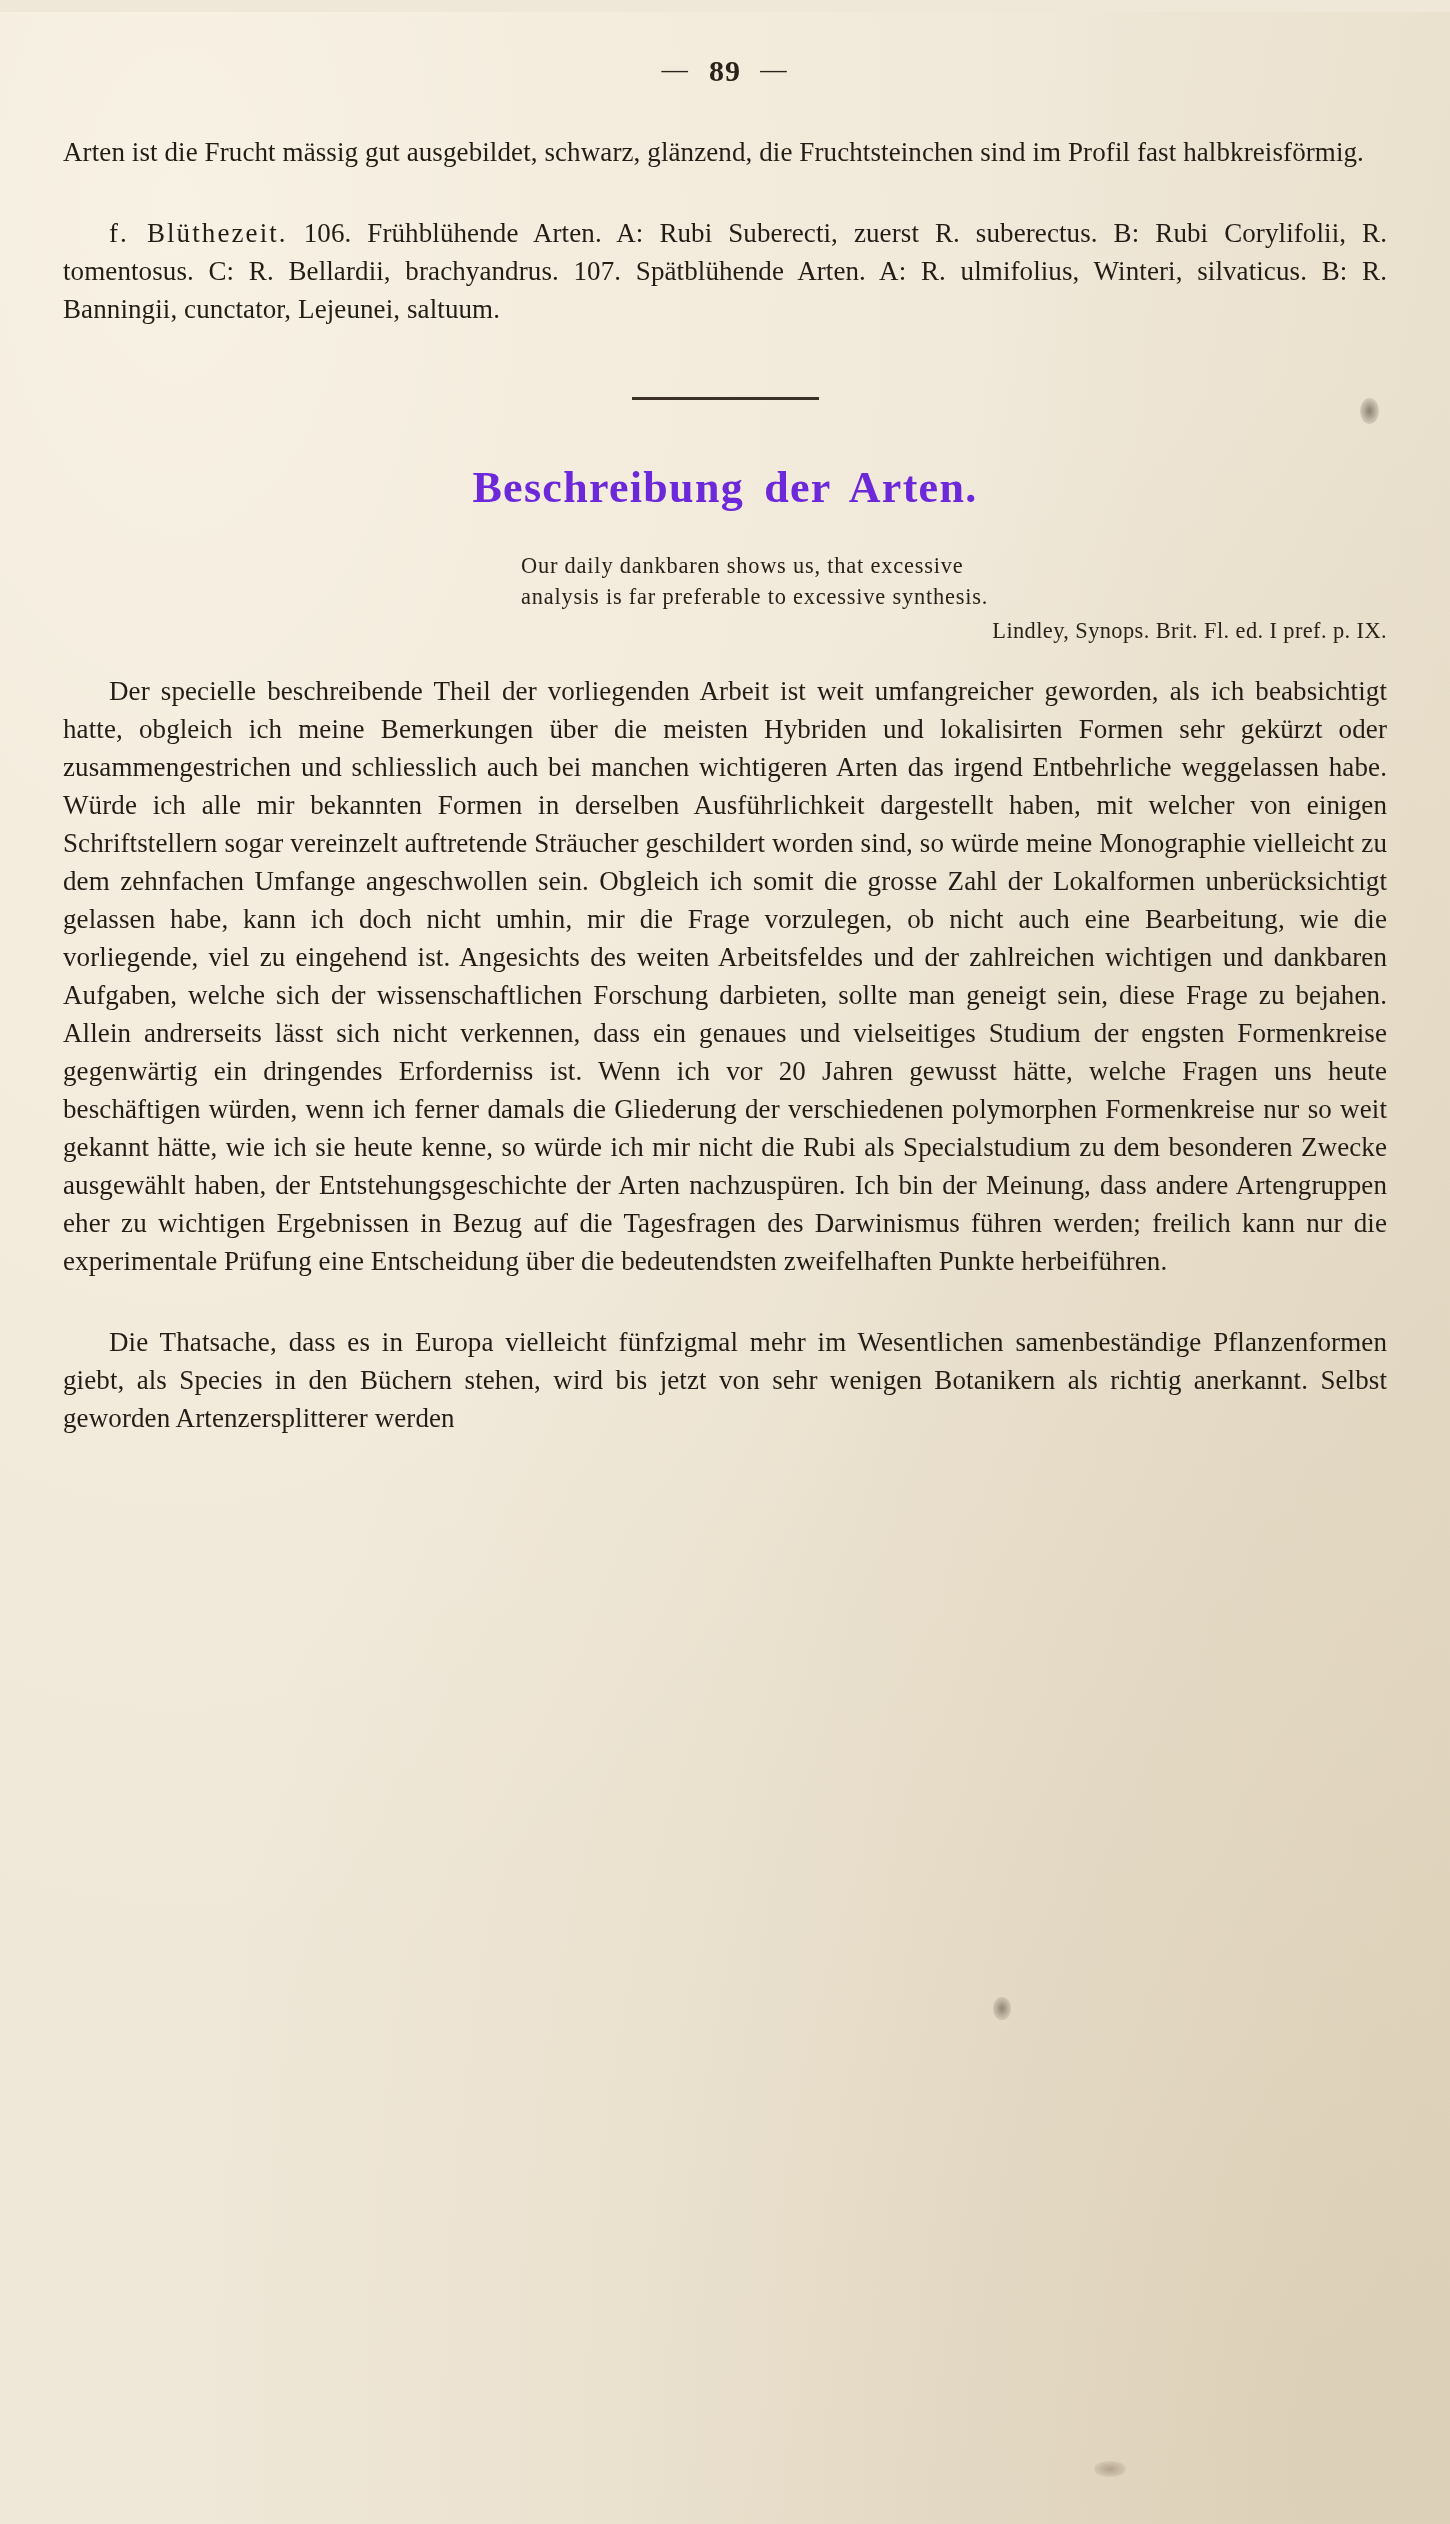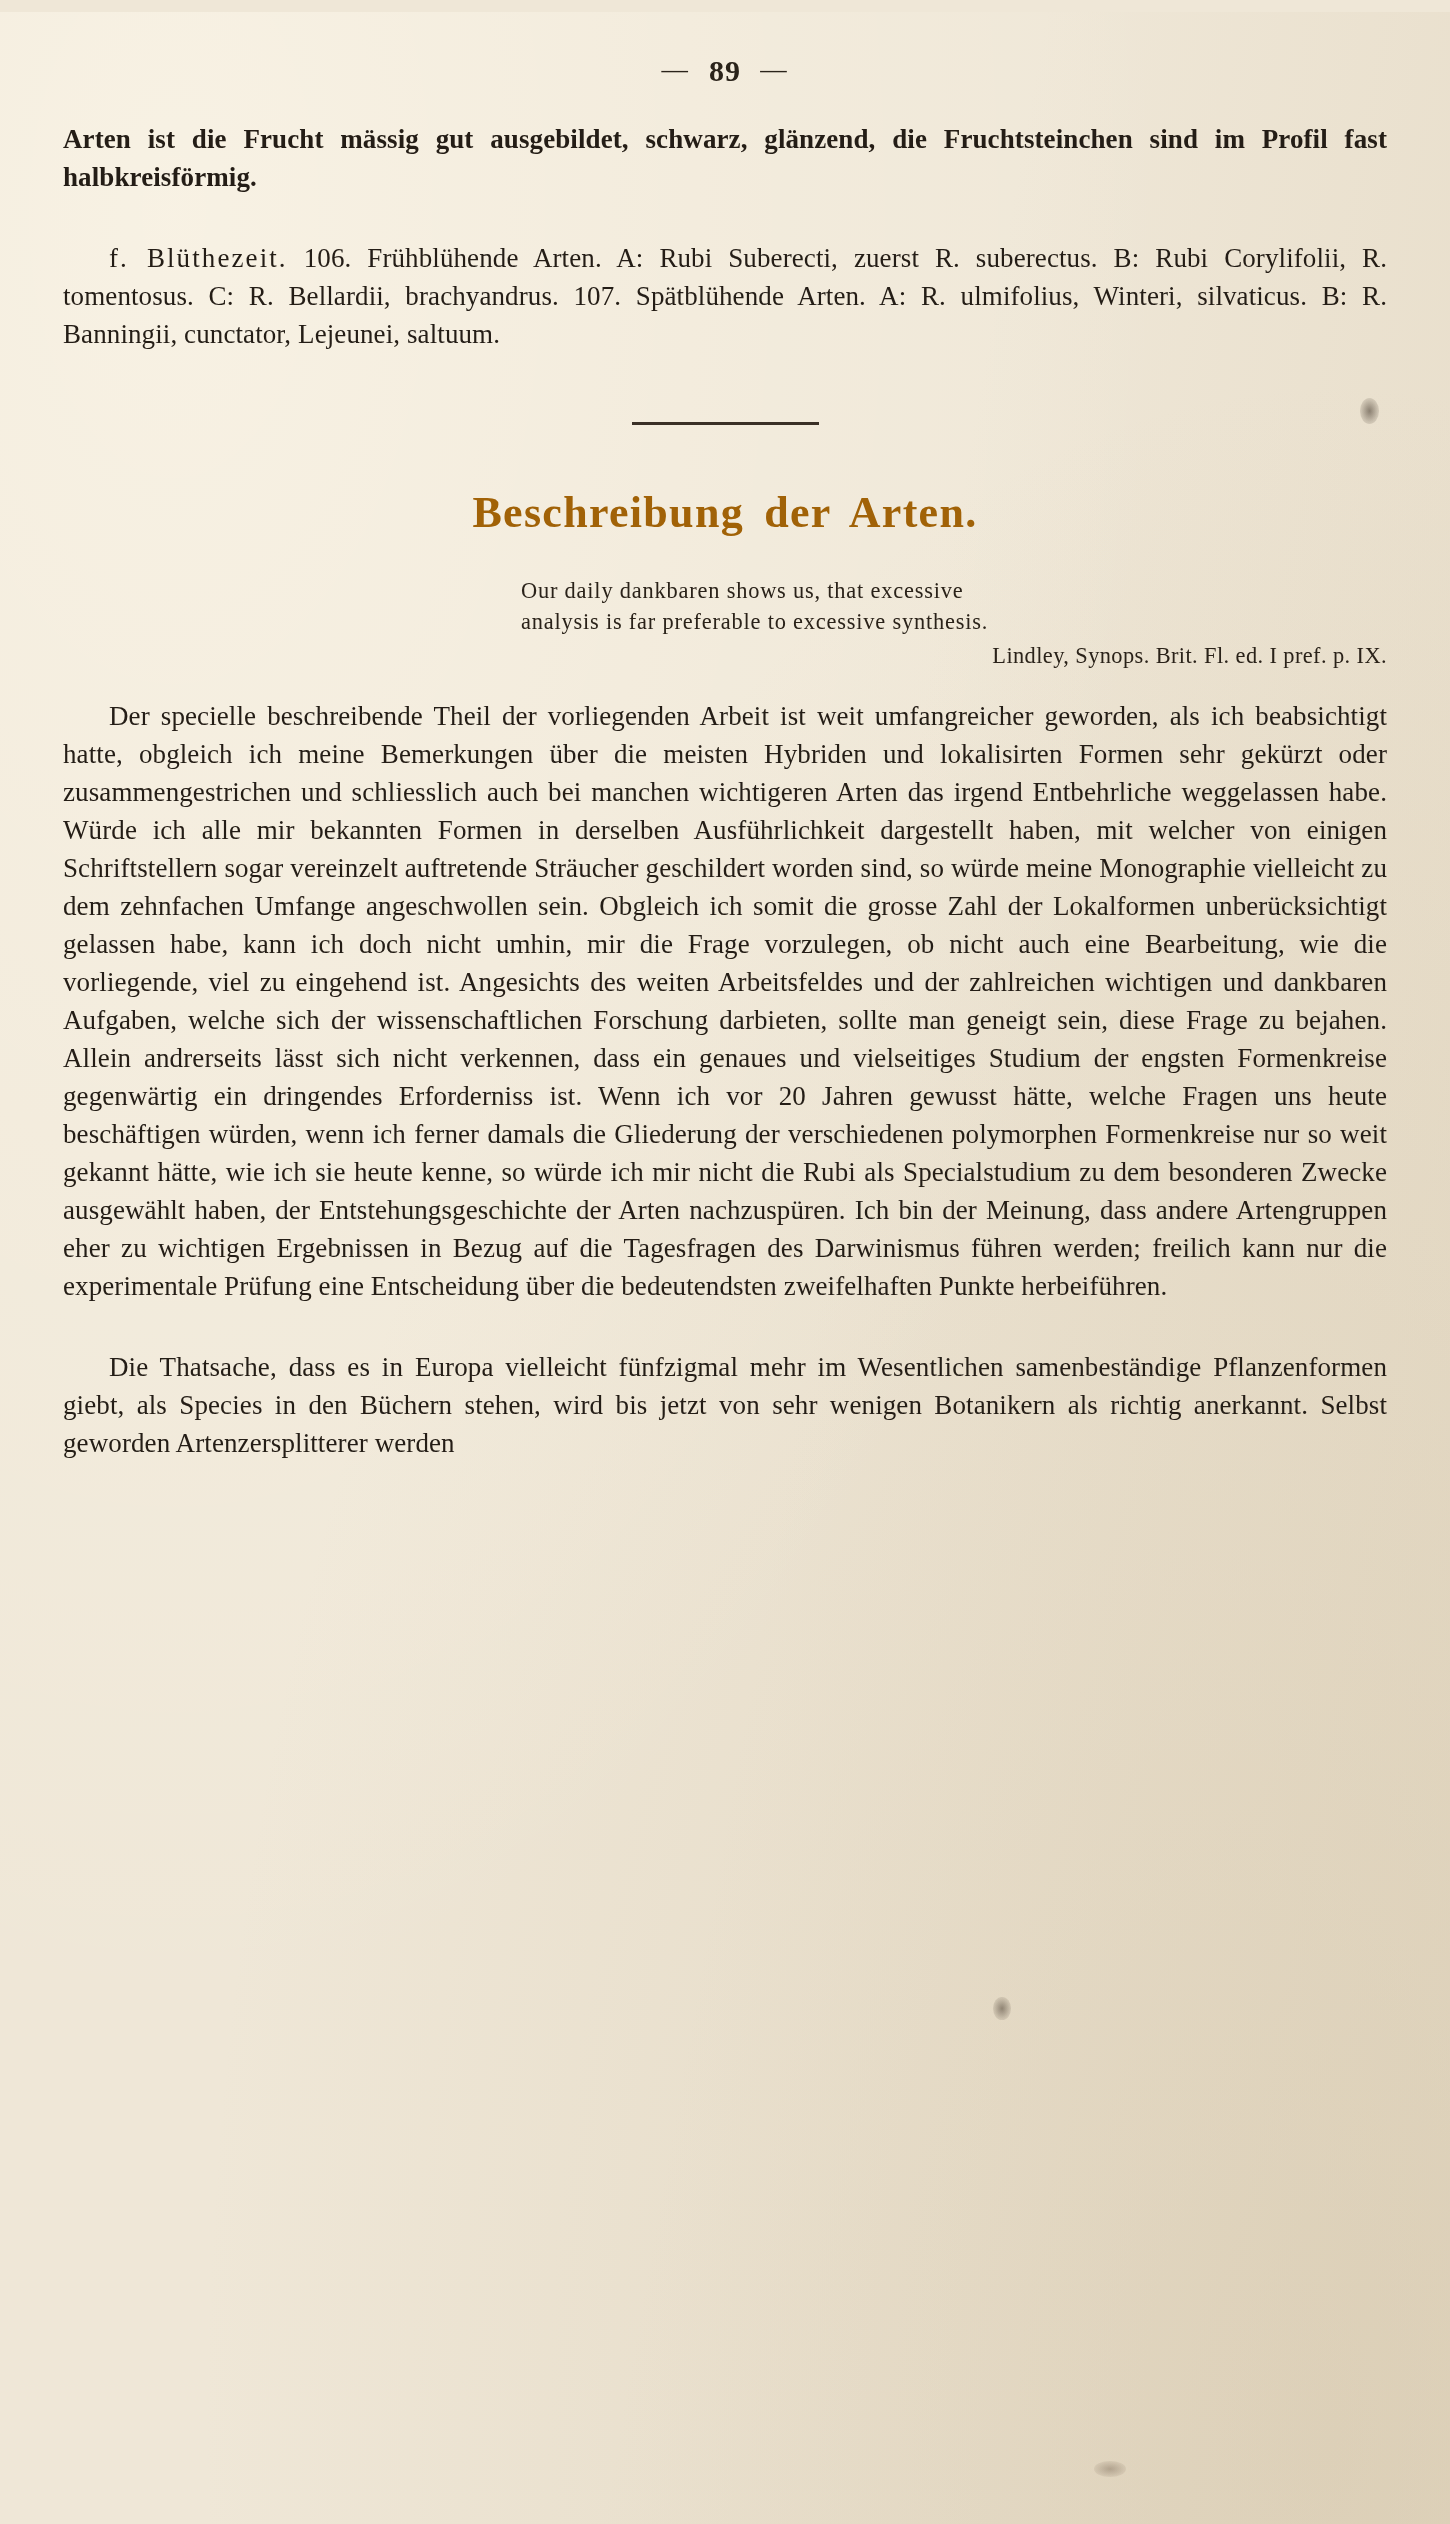--- a/index.html
+++ b/index.html
@@ -64,22 +64,21 @@
     font-size: 27px;
     line-height: 38px;
     text-align: justify;
     text-justify: inter-word;
     letter-spacing: 0.1px;
     color: #241d16;
     margin-top: 43px;
   }
   .para.indent { text-indent: 46px; }
   .top-block {
-    margin-top: 32px;
-    font-weight: bold;
+    margin-top: 45px;
   }
   .sp-wide { letter-spacing: 2.1px; }
 
   
   .rule-wrap {
     display: flex;
     justify-content: center;
     margin-top: 69px;
     margin-bottom: 62px;
   }
@@ -87,21 +86,21 @@
     width: 187px;
     height: 2.6px;
     background: #3a3026;
   }
 
   
   .section-title {
     text-align: center;
     font-size: 44px;
     letter-spacing: 1.3px;
-    color: #a16207;
+    color: #6d28d9;
     margin-top: 19.4px;
     margin-bottom: 37px;
     word-spacing: 8px;
   }
 
   
   .epigraph {
     font-size: 22.4px;
     line-height: 31px;
     letter-spacing: 0.8px;

